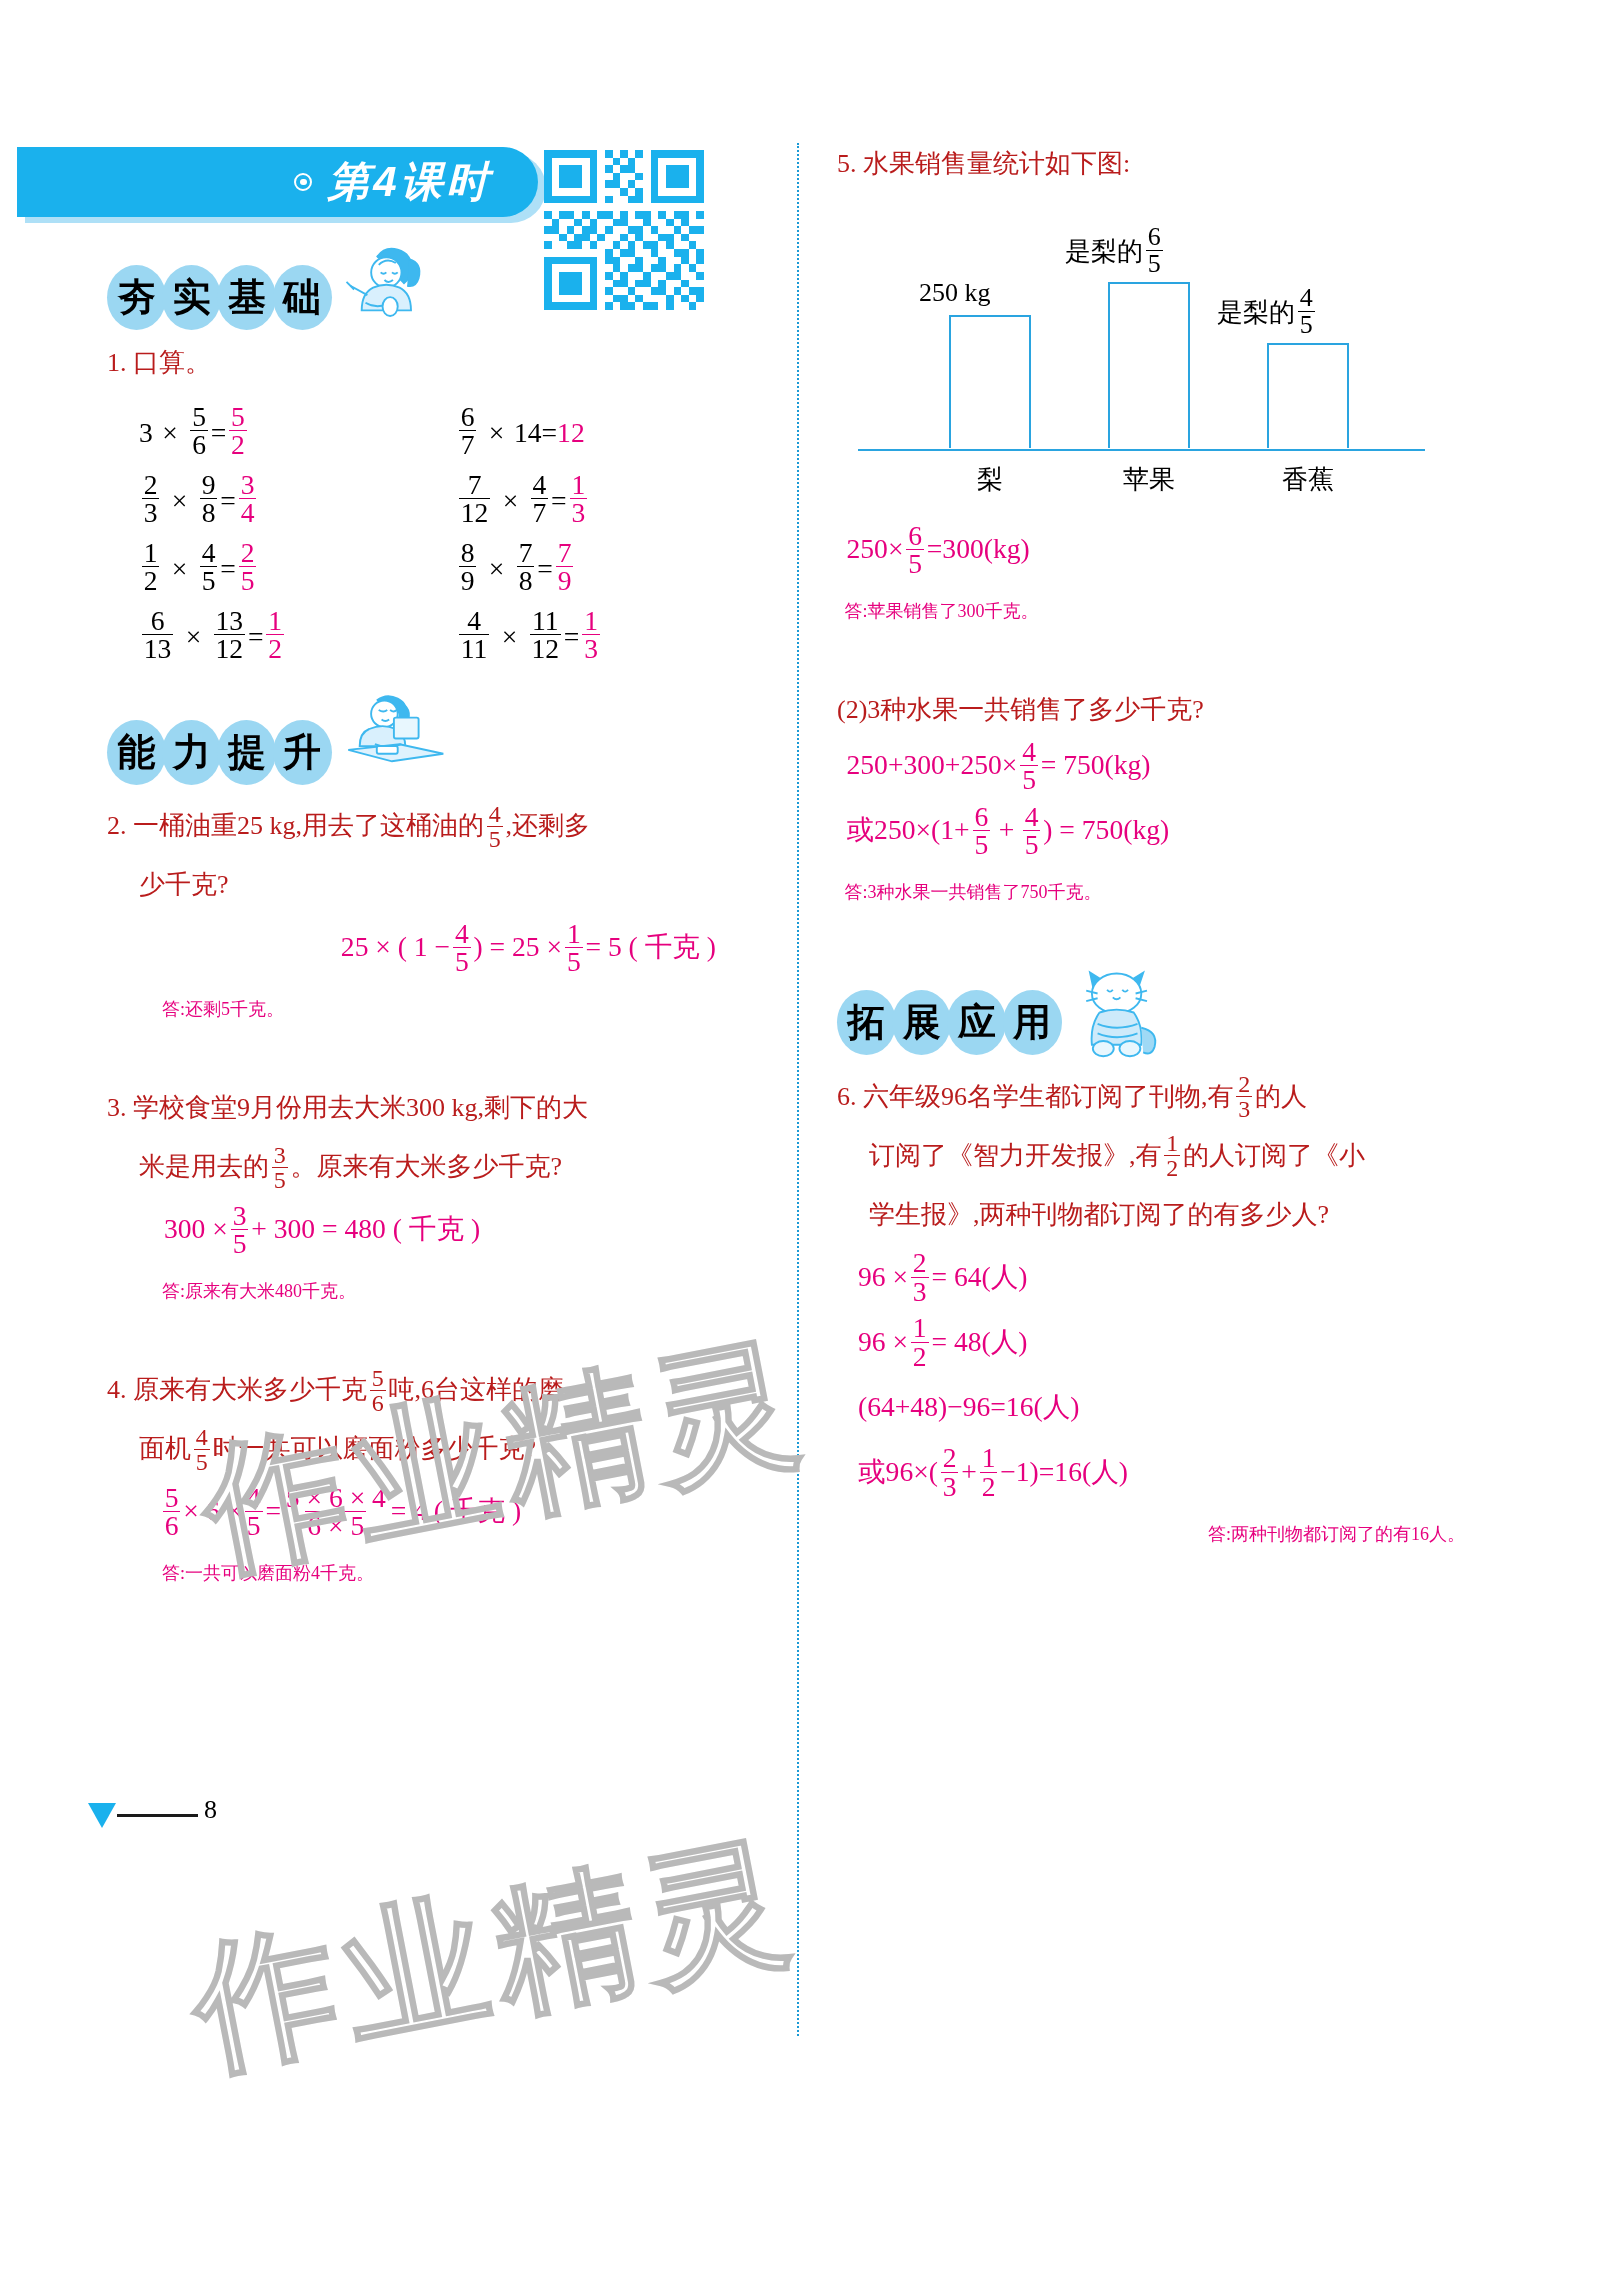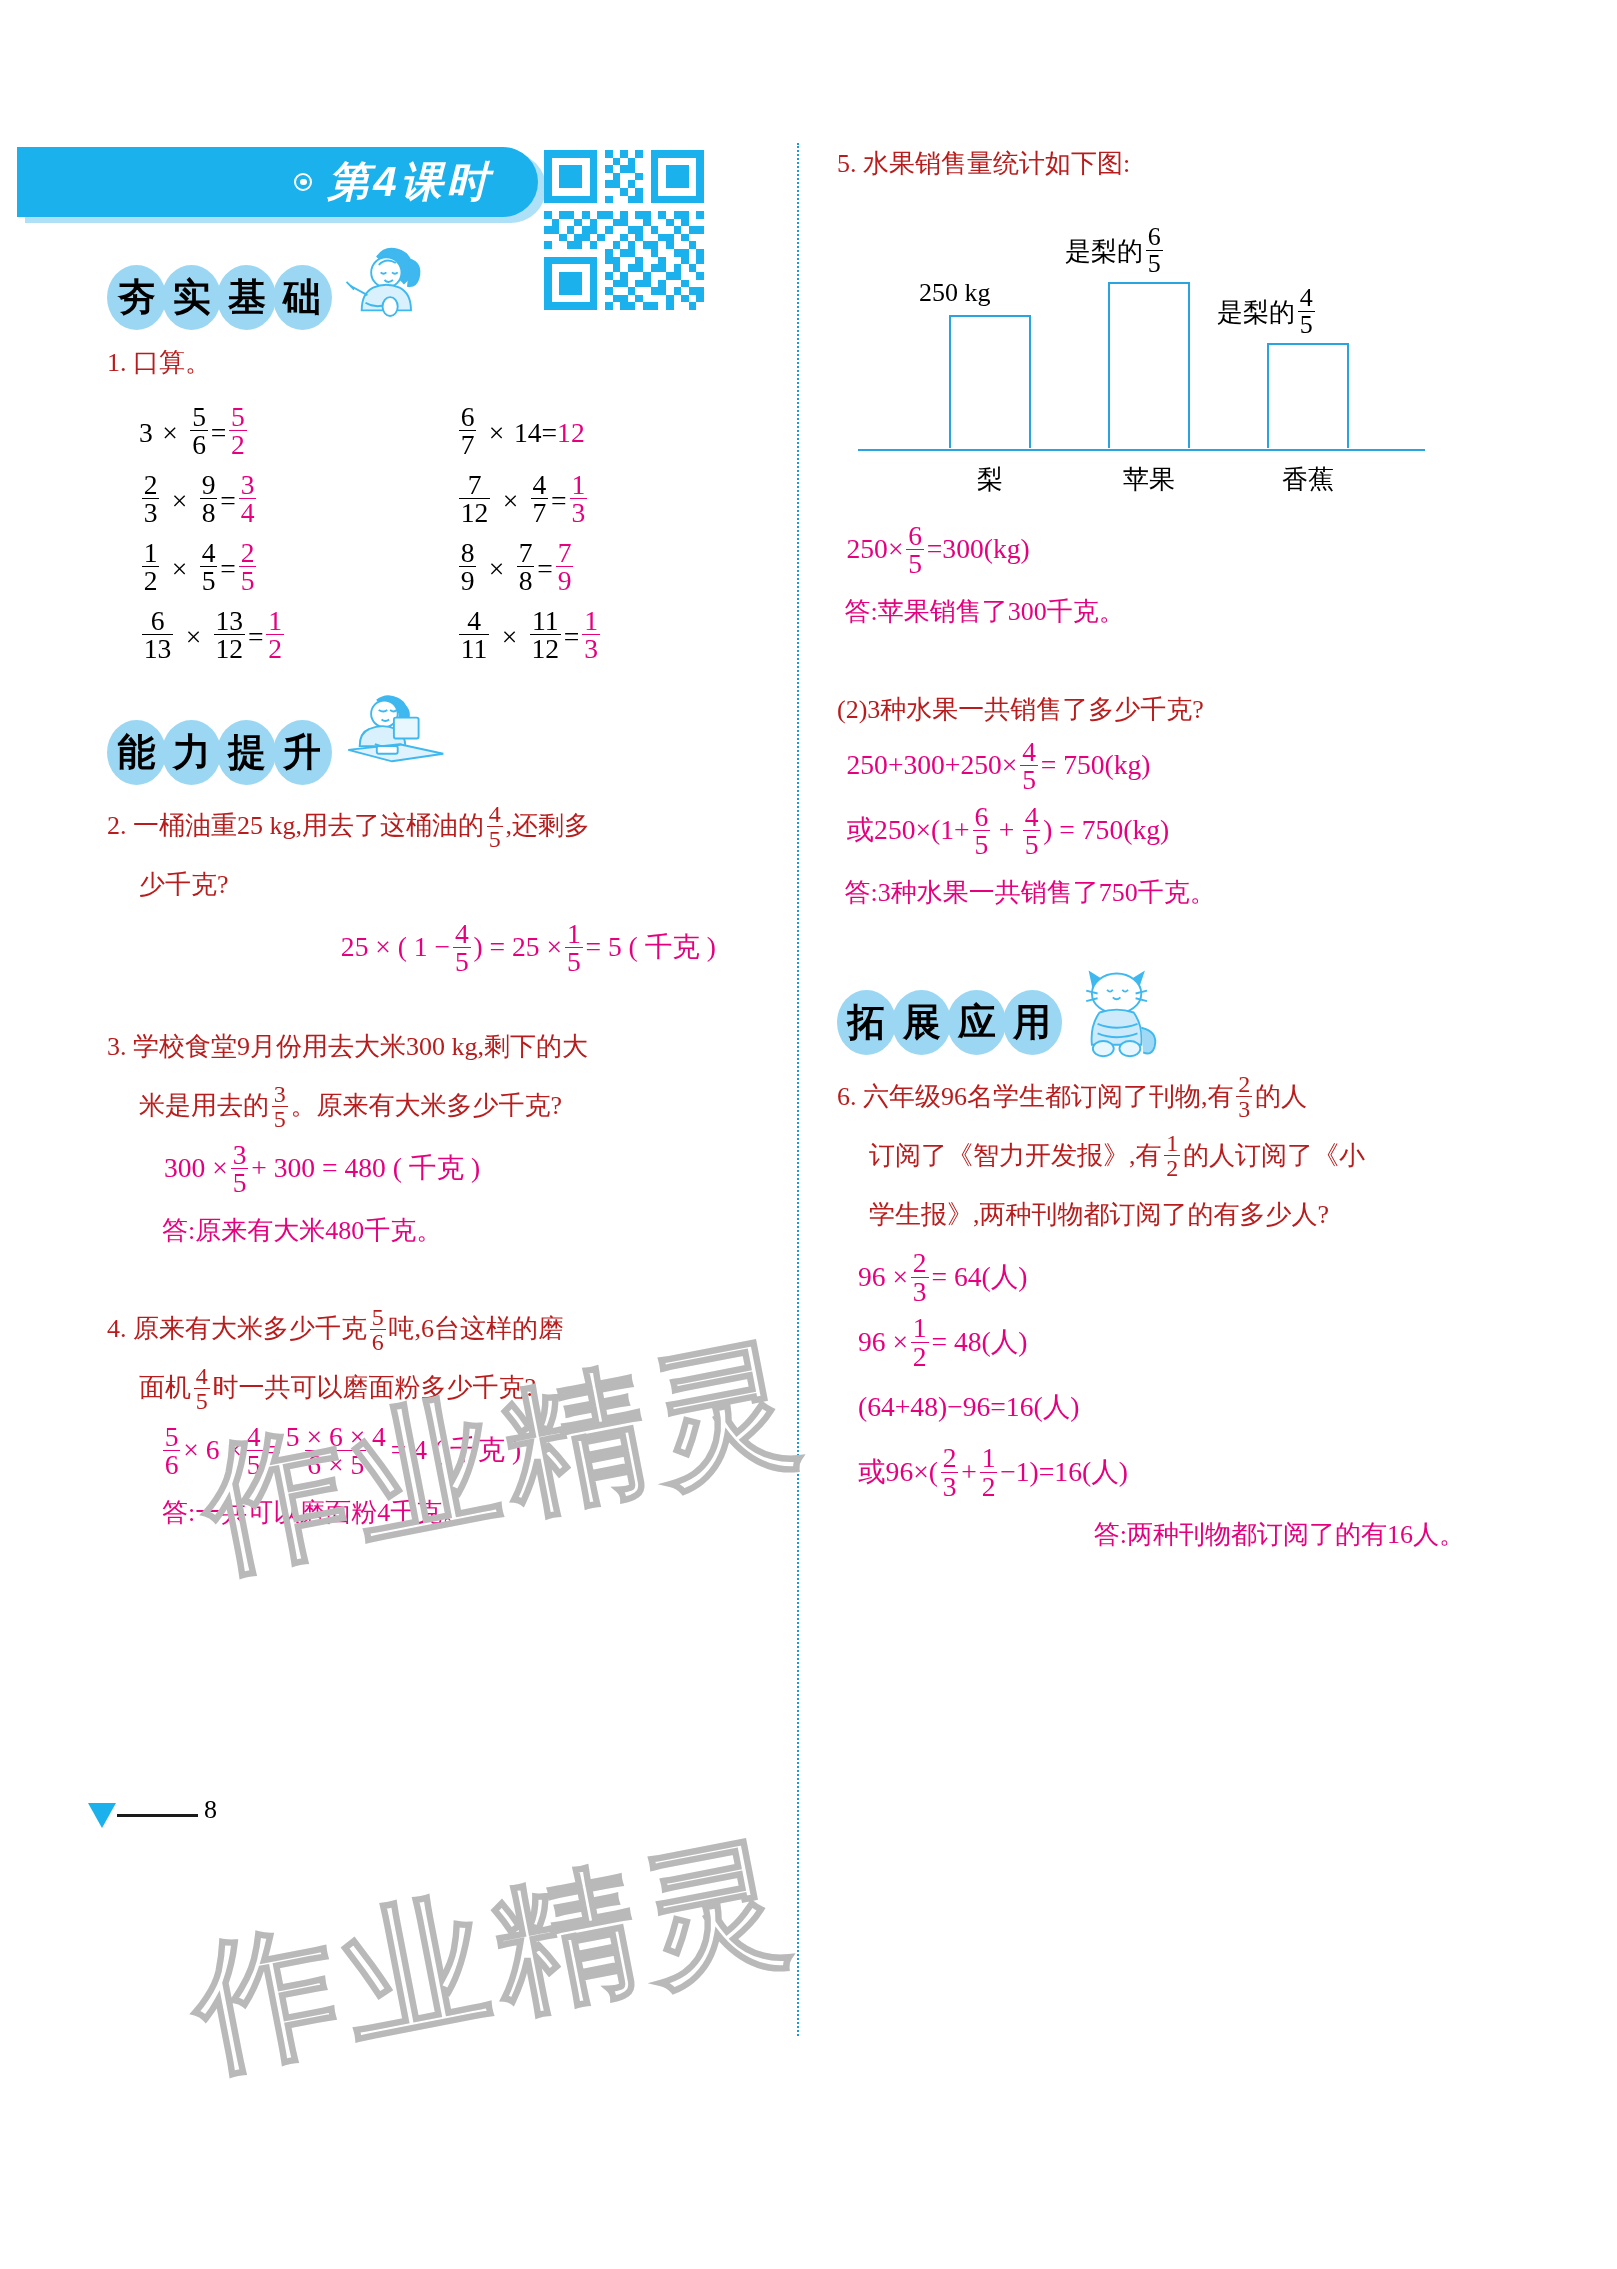--- a/index.html
+++ b/index.html
@@ -67,21 +67,21 @@
   
   .fr{display:inline-flex;flex-direction:column;align-items:center;
       vertical-align:middle;margin:0 2.9px;position:relative;top:-1.9px;}
   .fr .n{line-height:1.0;padding:0 1.9px;}
   .fr .d{line-height:1.0;padding:0 1.9px;border-top:1.9px solid currentColor;}
 
   
   .fr-sm{font-size:24px;}
 
   
-  .ans{color:#e6007e;font-size:26px;line-height:61px;}
+  .ans{color:#e6007e;font-size:18px;line-height:61px;}
   .ans-eq{color:#e6007e;font-size:27.6px;line-height:65px;}
 
   
   .oral{position:relative;margin-top:15px;}
   .oral-row{display:flex;height:68px;align-items:center;}
   .oral-cell{width:285px;display:flex;align-items:center;font-size:27.6px;}
   .oral-cell.r{justify-content:flex-start;padding-left:57px;}
   .pinkv{color:#e6007e;}
 
   
@@ -463,20 +463,21 @@
     </div>
     <div class="ans-eq" style="padding-left:57px;text-align:right;">
       <span>25 × ( 1 −</span><span class="fr">
           <span class="n">4</span>
           <span class="d">5</span>
         </span><span>) = 25 ×</span><span class="fr">
           <span class="n">1</span>
           <span class="d">5</span>
         </span><span>= 5 ( 千克 )</span>
     </div>
+    <div class="ans" style="padding-left:55px;">答:还剩5千克。</div>
 
     <div class="prob" style="margin-top:38px;">
       <span>3.</span>
       <span>学校食堂9月份用去大米300 kg,剩下的大</span><br>
       <span class="indent"></span><span>米是用去的</span><span class="fr fr-sm">
           <span class="n">3</span>
           <span class="d">5</span>
         </span><span>。原来有大米多少千克?</span>
     </div>
     <div class="ans-eq" style="padding-left:57px;">

